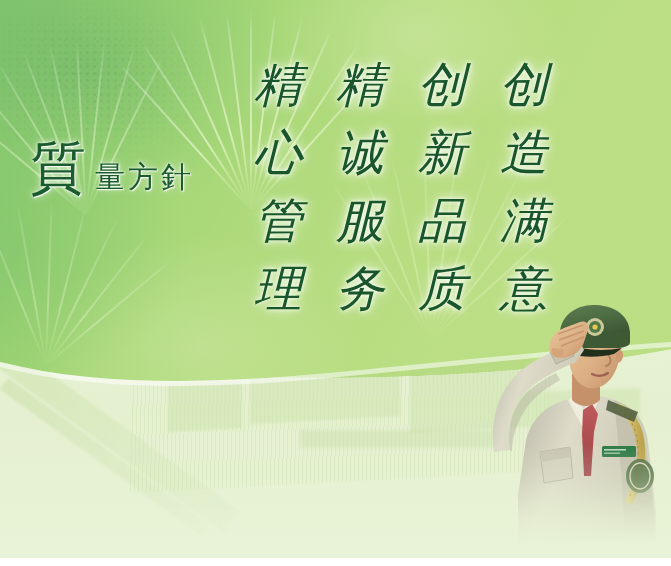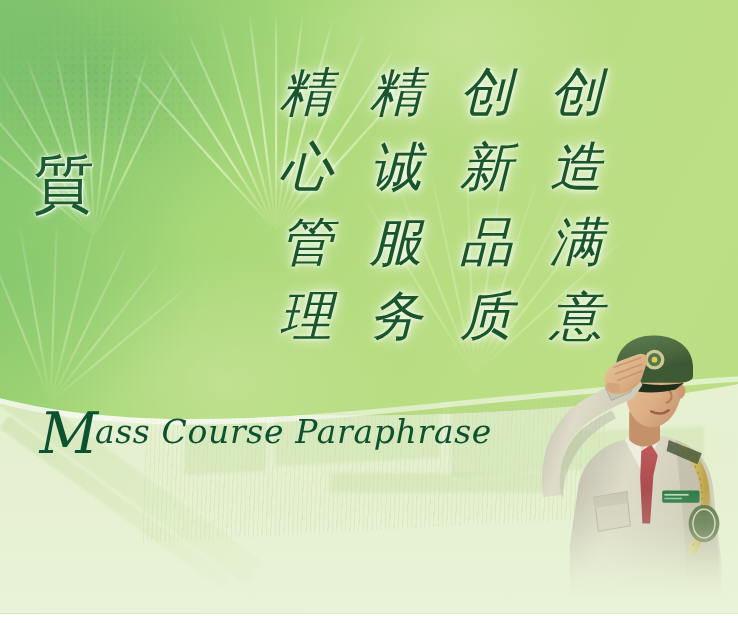--- a/index.html
+++ b/index.html
@@ -323,20 +323,21 @@
     <div class="wm-shape wm-blk3"></div>
     <div class="wm-shape wm-blk4"></div>
     <div class="wm-shape wm-blk5"></div>
     <div class="wm-diag"></div>
     <div class="wm-diag2"></div>
   </div>
   <div class="wave-edge"></div>
 
   <div class="title-block">
     <span class="title-main">質</span>
+    <span class="title-sub">量方針</span>
   </div>
 
   <div class="slogan-grid">
 
     <div class="slogan-col">
       <div class="slogan-char">精</div>
       <div class="slogan-char">心</div>
       <div class="slogan-char">管</div>
       <div class="slogan-char">理</div>
     </div>
@@ -357,23 +358,20 @@
 
     <div class="slogan-col">
       <div class="slogan-char">创</div>
       <div class="slogan-char">造</div>
       <div class="slogan-char">满</div>
       <div class="slogan-char">意</div>
     </div>
 
   </div>
 
-  <div class="english-slogan">
-    <span class="drop">M</span><span>ass Course Paraphrase</span>
-  </div>
 
   <div class="soldier">
     <svg width="183" height="258" viewBox="0 0 183 258" xmlns="http://www.w3.org/2000/svg">
       <defs>
         <linearGradient id="uni" x1="0" y1="0" x2="1" y2="0.4">
           <stop offset="0%" stop-color="#b9b7a6"></stop>
           <stop offset="40%" stop-color="#dedbc9"></stop>
           <stop offset="100%" stop-color="#c9c6b3"></stop>
         </linearGradient>
         <linearGradient id="skin" x1="0" y1="0" x2="1" y2="1">

